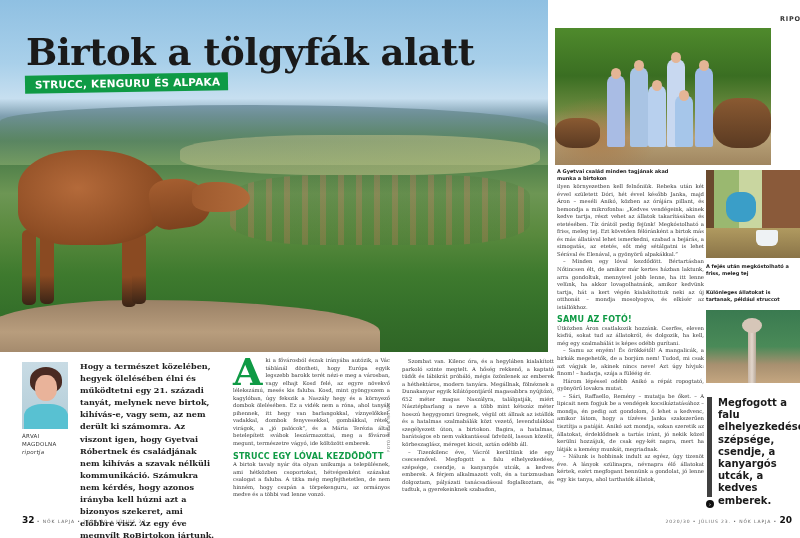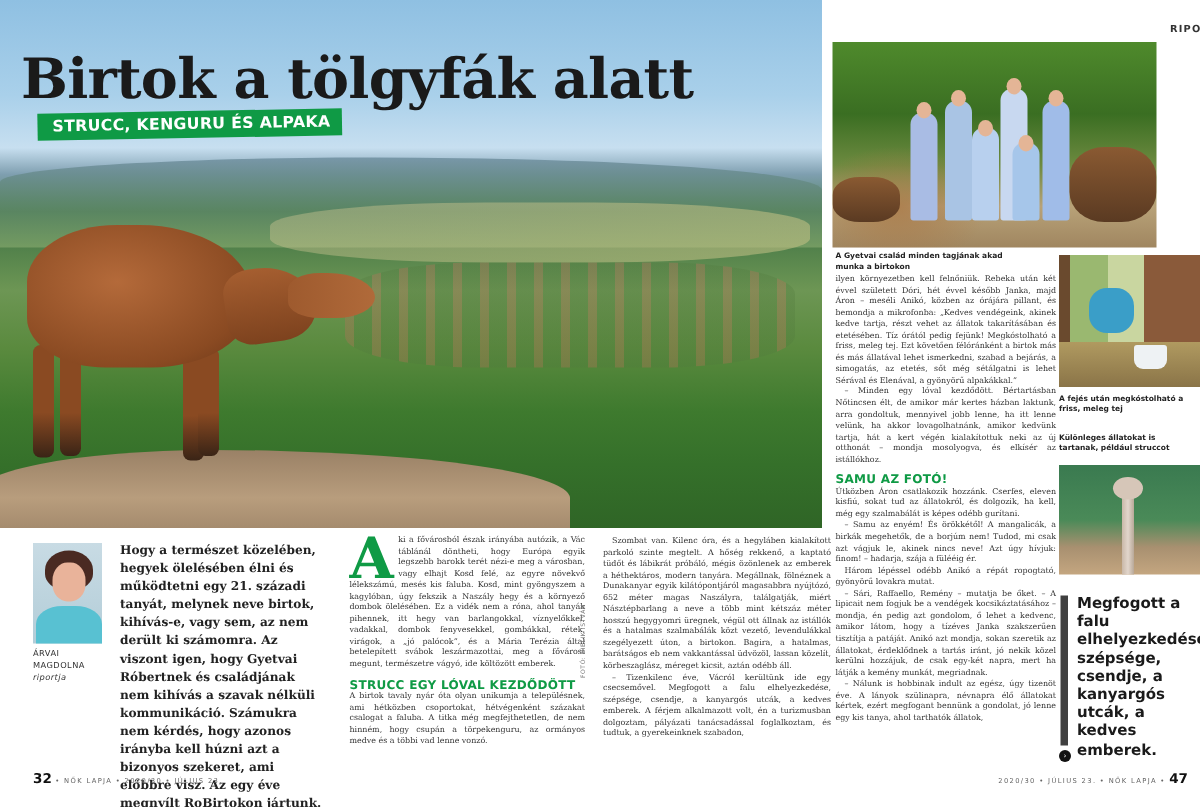--- a/index.html
+++ b/index.html
@@ -52,21 +52,21 @@
     background: linear-gradient(90deg, #9e5a2e, #b06a3a);
     border-radius: 40% 60% 50% 40%;
   }
   .hero .leg { position: absolute; width: 14px; background: linear-gradient(180deg, #8a4a22 60%, #3a2416); border-radius: 5px; }
   .hero .l1 { left: 22px; top: 230px; height: 75px; }
   .hero .l2 { left: 40px; top: 232px; height: 72px; }
   .hero .l3 { left: 122px; top: 232px; height: 75px; }
   .hero .l4 { left: 132px; top: 232px; height: 72px; }
 
   .title {
-    position: absolute; left: 14px; top: 30px;
+    position: absolute; left: 26px; top: 30px;
     font-family: "DejaVu Serif", serif; font-weight: bold; font-size: 37px;
     letter-spacing: -0.5px; color: #1a1a1a; white-space: nowrap;
   }
   .subtitle-badge {
     position: absolute; left: 25px; top: 74px;
     background: #0f9a45; color: #fff;
     font-family: "DejaVu Sans", sans-serif; font-size: 10.5px; font-weight: bold;
     padding: 3px 8px 3px 10px; transform: rotate(-1deg);
     letter-spacing: 0.2px;
   }
@@ -274,14 +274,14 @@
   <p>– Nálunk is hobbinak indult az egész, úgy tizenöt éve. A lányok szülinapra, névnapra élő állatokat kértek, ezért megfogant bennünk a gondolat, jó lenne egy kis tanya, ahol tarthatók állatok,</p>
 </div>
 
 <div class="pullquote">Megfogott a falu elhelyezkedése, szépsége, csendje, a kanyargós utcák, a kedves emberek.</div>
 <div class="end-mark">›</div>
 
 <div class="folio folio-left">
   <b>32</b><span> • NŐK LAPJA • 2020/30 • JÚLIUS 23.</span>
 </div>
 <div class="folio folio-right">
-  <span>2020/30 • JÚLIUS 23. • NŐK LAPJA • </span><b>47</b>
+  <span>2020/30 • JÚLIUS 23. • NŐK LAPJA • </span><b>20</b>
 </div>
 
 </body></html>

